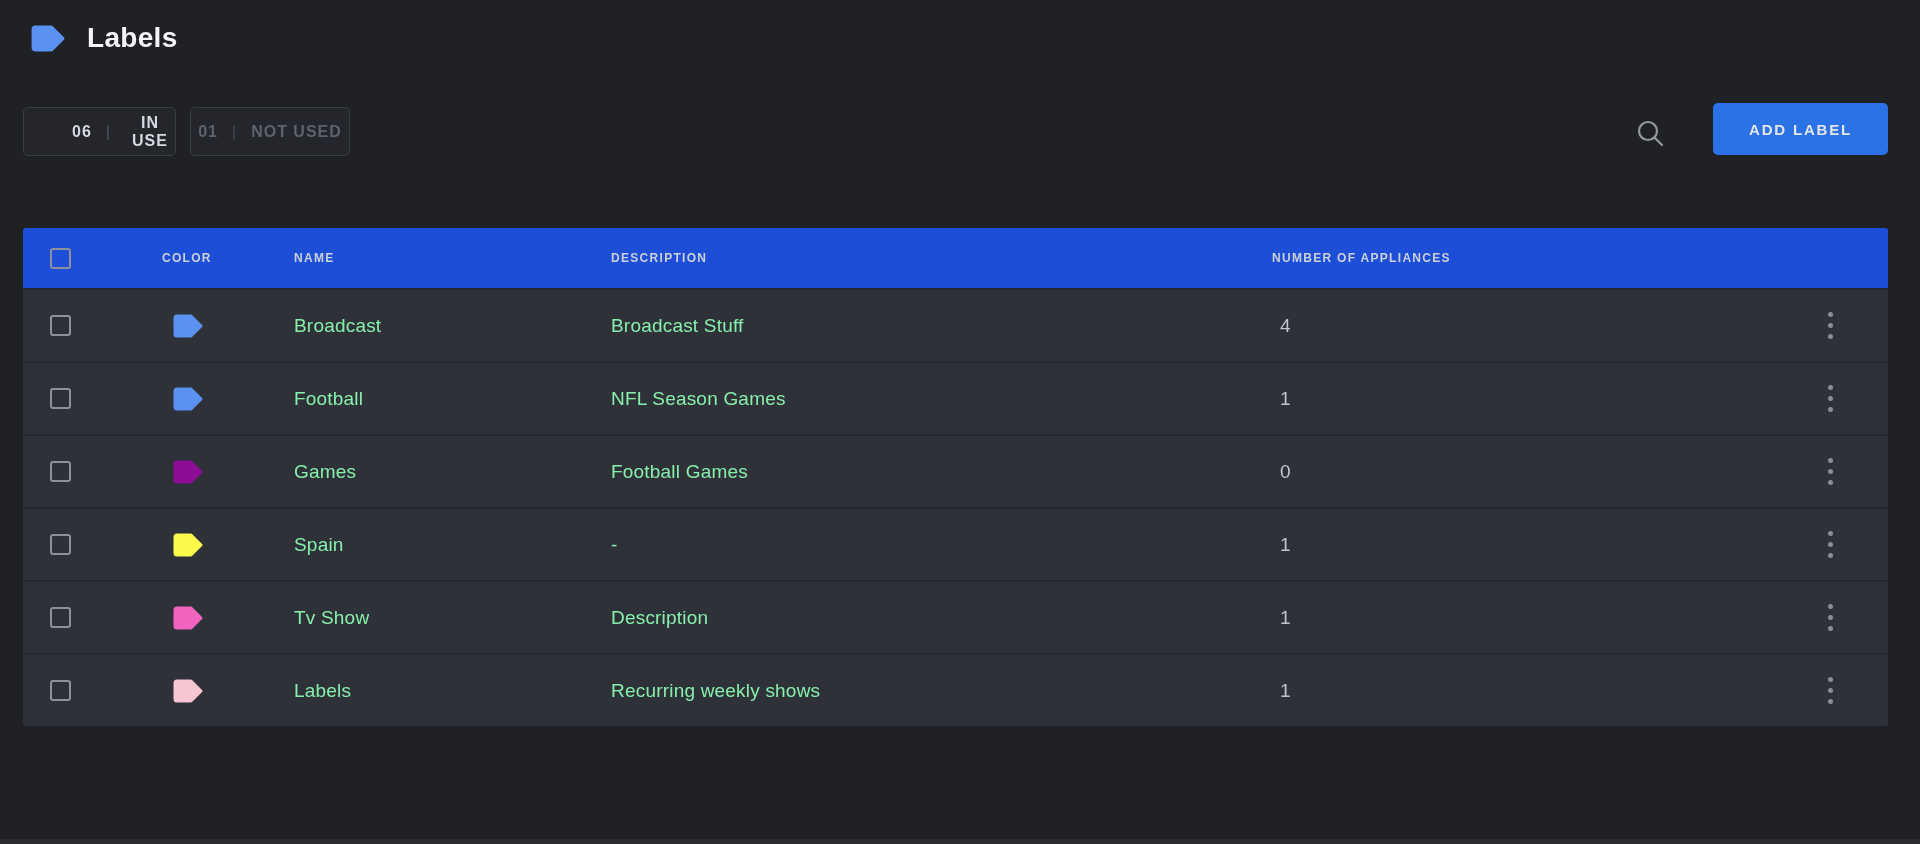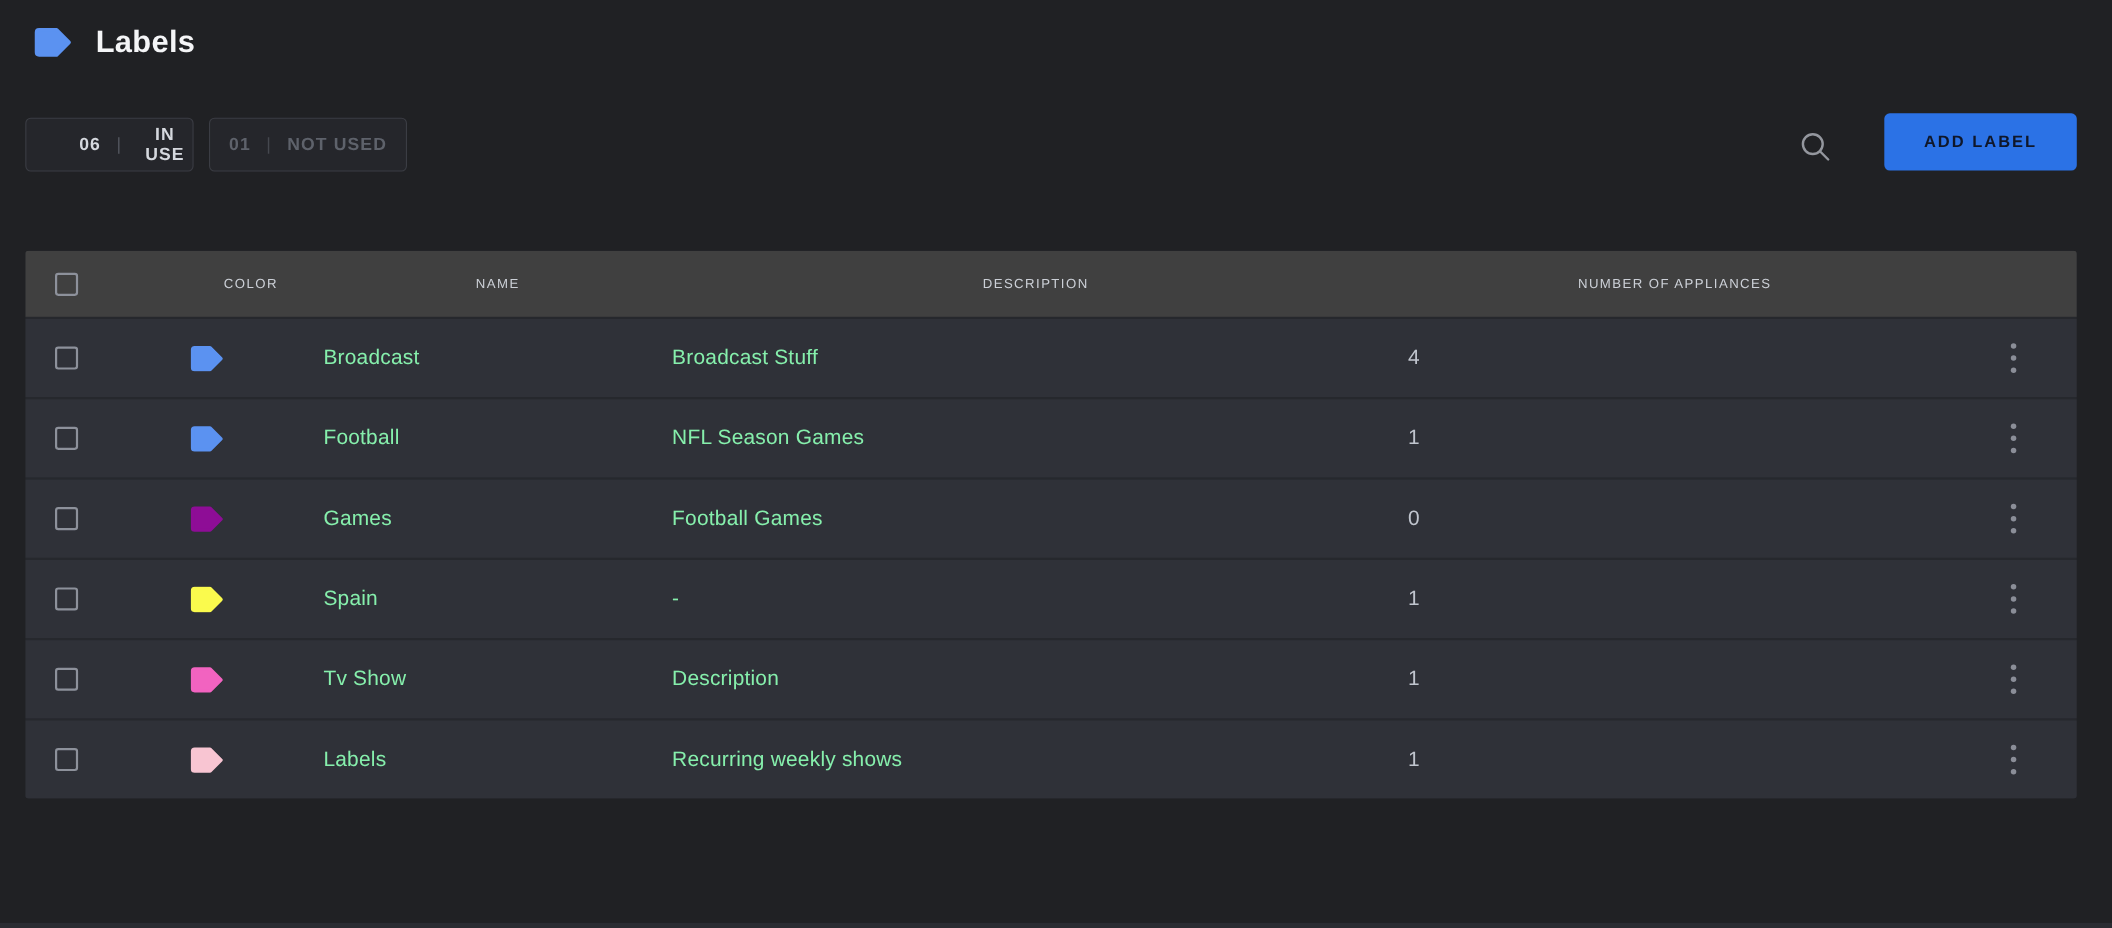--- a/index.html
+++ b/index.html
@@ -24,52 +24,52 @@
 
   
   .filter-btn {
     position: absolute; top: 107px; height: 49px;
     display: flex; align-items: center; justify-content: center; gap: 14px;
     background: #25262b; border: 1px solid #3b3d44; border-radius: 5px;
     font-size: 16px; font-weight: 600; letter-spacing: 1px;
     cursor: pointer;
   }
   .filter-in-use  { left: 23px;  width: 153px; color: #d5d8de; padding-left: 48px; }
-  .filter-not-used{ left: 190px; width: 180px; color: #5e626b; }
+  .filter-not-used{ left: 190px; width: 160px; color: #5e626b; }
   .filter-divider { color: #53565e; font-weight: 400; }
   .filter-not-used .filter-divider { color: #45484f; }
 
   .search-btn {
     position: absolute; left: 1634px; top: 117px;
     width: 34px; height: 34px; background: transparent; border: none; cursor: pointer;
   }
   .search-btn svg { display: block; }
 
   .add-label-btn {
     position: absolute; left: 1713px; top: 103px; width: 175px; height: 52px;
-    background: #2b72e6; color: #0f172a; border: none; border-radius: 5px;
+    background: #2b72e6; color: #e5e5e5; border: none; border-radius: 5px;
     font-size: 15px; font-weight: 700; letter-spacing: 1.8px;
     font-family: "Liberation Sans", "DejaVu Sans", sans-serif;
     cursor: pointer;
   }
 
   
   .labels-table {
     position: absolute; left: 23px; top: 228px; width: 1865px;
     background: #26282d; border-radius: 3px; overflow: hidden;
     display: flex; flex-direction: column; gap: 2px;
   }
   .t-row {
     display: grid;
     grid-template-columns: 139px 132px 317px 661px 501px 115px;
     align-items: center;
   }
   .t-head {
-    height: 60px; background: #404040;
-    font-size: 12px; font-weight: 400; letter-spacing: 1.3px; color: #ccd0d7; text-align: center;
+    height: 60px; background: #1d4ed8;
+    font-size: 12px; font-weight: 700; letter-spacing: 1.3px; color: #ccd0d7;
   }
   .t-body-row { height: 71px; background: #2f3138; cursor: pointer; }
 
   .cell-check { padding-left: 27px; }
   .checkbox {
     width: 21px; height: 21px; border: 2px solid #8d919b; border-radius: 3px;
     background: transparent; cursor: pointer;
   }
   .cell-color { padding-left: 11px; }
   .row-tag-icon { width: 30px; height: 24px; display: block; }

